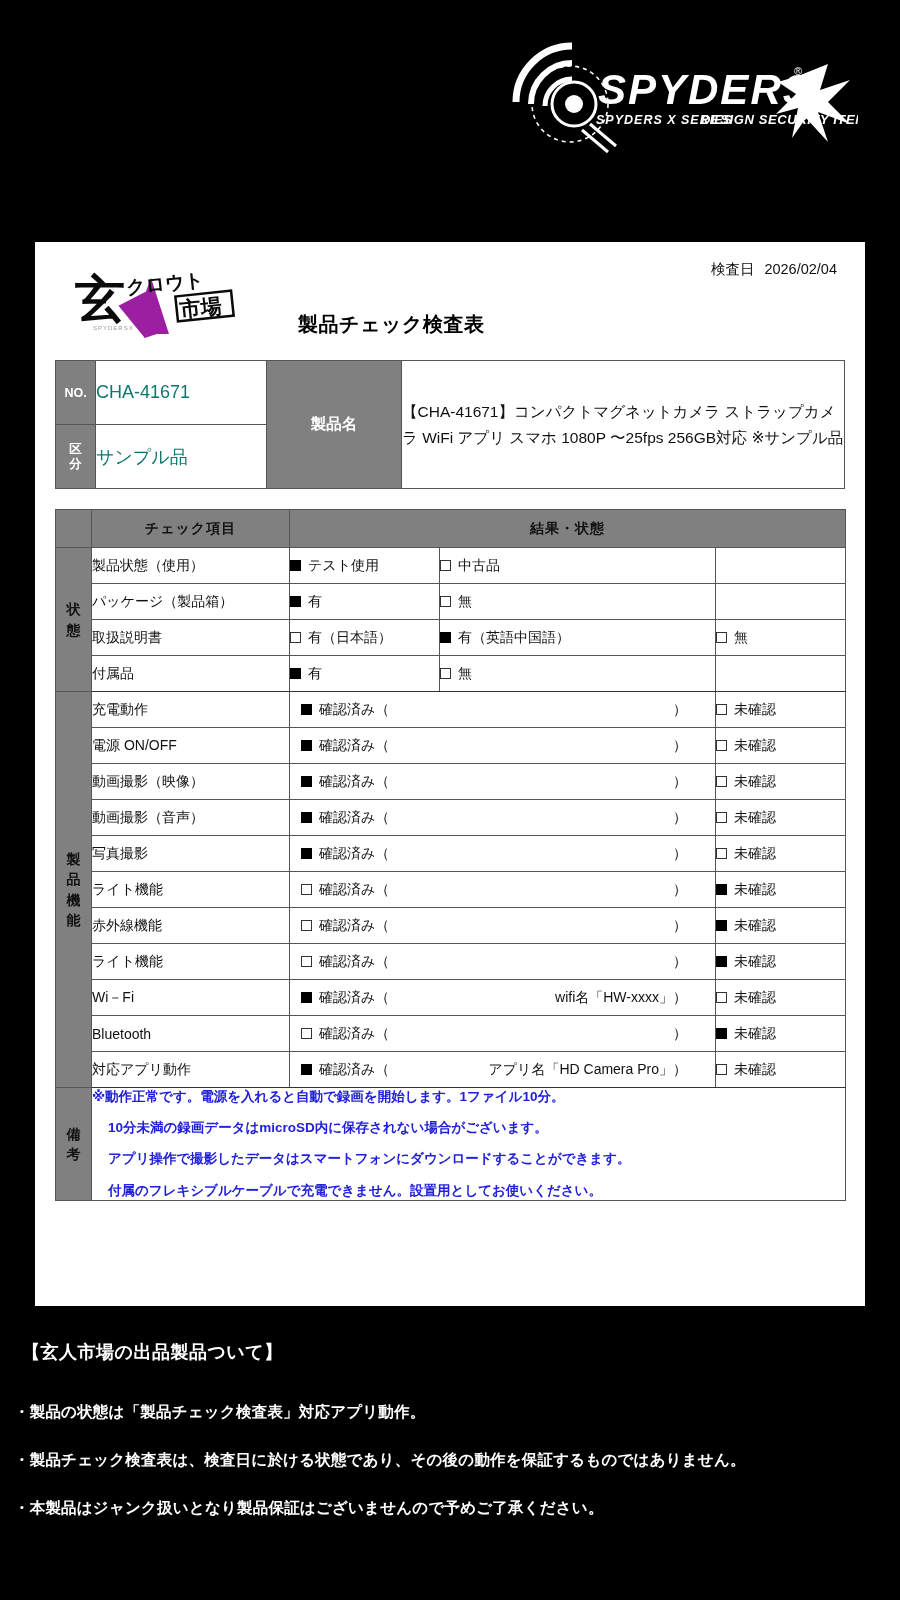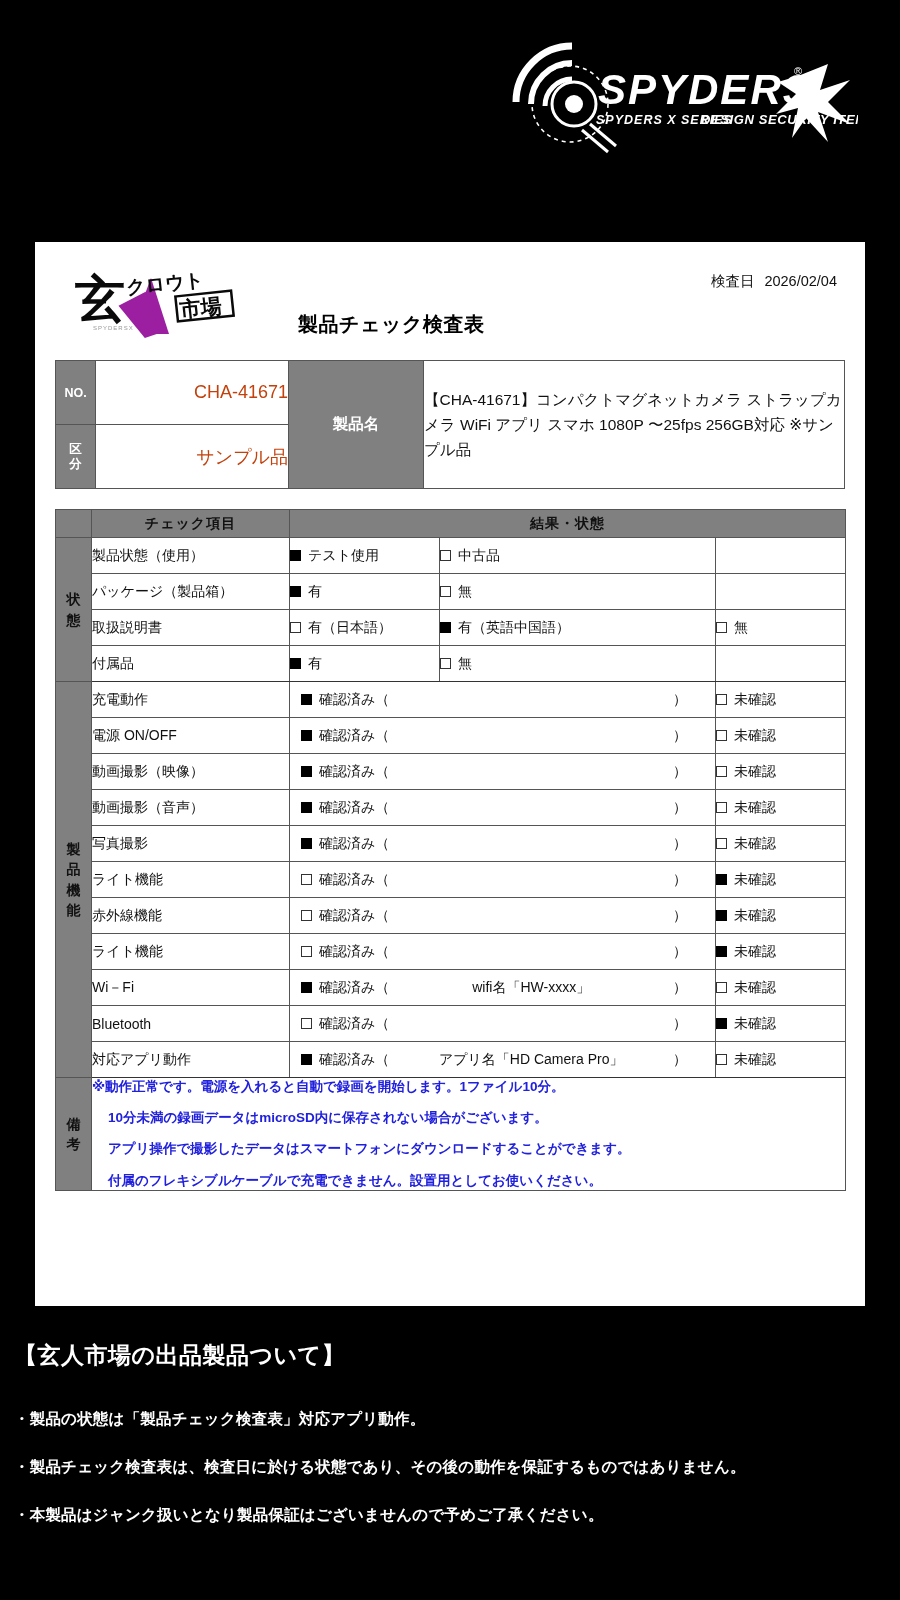--- a/index.html
+++ b/index.html
@@ -56,21 +56,21 @@
   .doc-title {
     position: absolute;
     left: 243px; top: 55px;
     font-size: 20px;
     font-weight: bold;
     letter-spacing: 0.5px;
     color: #000;
   }
   .inspect-date {
     position: absolute;
-    right: 8px; top: 16px;
+    right: 8px; top: 4px;
     font-size: 14.5px;
     color: #111;
     white-space: nowrap;
   }
   .inspect-date .lbl { margin-right: 10px; }
 
   
   .tbl {
     border-collapse: collapse;
     table-layout: fixed;
@@ -90,24 +90,24 @@
   }
 
   
   .info-table { margin-top: 8px; }
   .info-table td { height: 64px; }
   .cell-no-label {
     width: 40px;
     font-size: 12.5px;
   }
   .cell-no-value {
-    width: 193px;
-    text-align: right;
+    width: 171px;
+    text-align: left;
     font-size: 18px;
-    color: #c2410c;
+    color: #0f766e;
   }
   .cell-prodname-label {
     width: 135px;
     font-size: 15.5px;
   }
   .cell-prodname-value {
     padding: 8px 12px 8px 14px;
     font-size: 15.5px;
     line-height: 1.62;
     color: #111;
@@ -119,21 +119,21 @@
   .check-table { margin-top: 20px; width: 790px; }
   .check-table td { font-size: 14px; color: #111; }
 
   .col-group  { width: 36px; }
   .col-item   { width: 198px; }
   .col-res1   { width: 150px; }
   .col-res2   { width: 276px; }
   .col-res3   { width: 130px; }
 
   .hdr-cell {
-    height: 28px;
+    height: 38px;
     font-size: 15px;
     letter-spacing: 1px;
   }
 
   .vlabel {
     background: #808080;
     color: #fff;
     font-weight: bold;
     font-size: 13.5px;
     text-align: center;
@@ -167,21 +167,21 @@
   }
   .box.checked { background: #000; border-color: #000; }
 
   .paren-row {
     display: flex;
     align-items: center;
     padding-left: 11px;
     padding-right: 28px;
     white-space: nowrap;
   }
-  .paren-row .fill { flex: 1 1 auto; text-align: center; }
+  .paren-row .fill { flex: 1 1 auto; text-align: right; }
 
   
   .remarks-cell {
     padding: 11px 10px 11px 16px;
     text-align: left;
     vertical-align: middle;
   }
   .remark-line {
     color: #2020dd;
     font-weight: bold;
@@ -195,23 +195,23 @@
 
   
   .footer {
     position: absolute;
     left: 0; top: 1340px;
     width: 900px;
     padding: 0 14px;
     color: #ffffff;
   }
   .footer-title {
-    font-size: 23px;
+    font-size: 18px;
     font-weight: bold;
-    margin: 0 0 38px 0;
+    margin: 0 0 38px 8px;
     letter-spacing: 0.5px;
   }
   .footer-note {
     font-size: 15.5px;
     font-weight: bold;
     margin-bottom: 27px;
     letter-spacing: 0.2px;
     white-space: nowrap;
   }
 </style>

